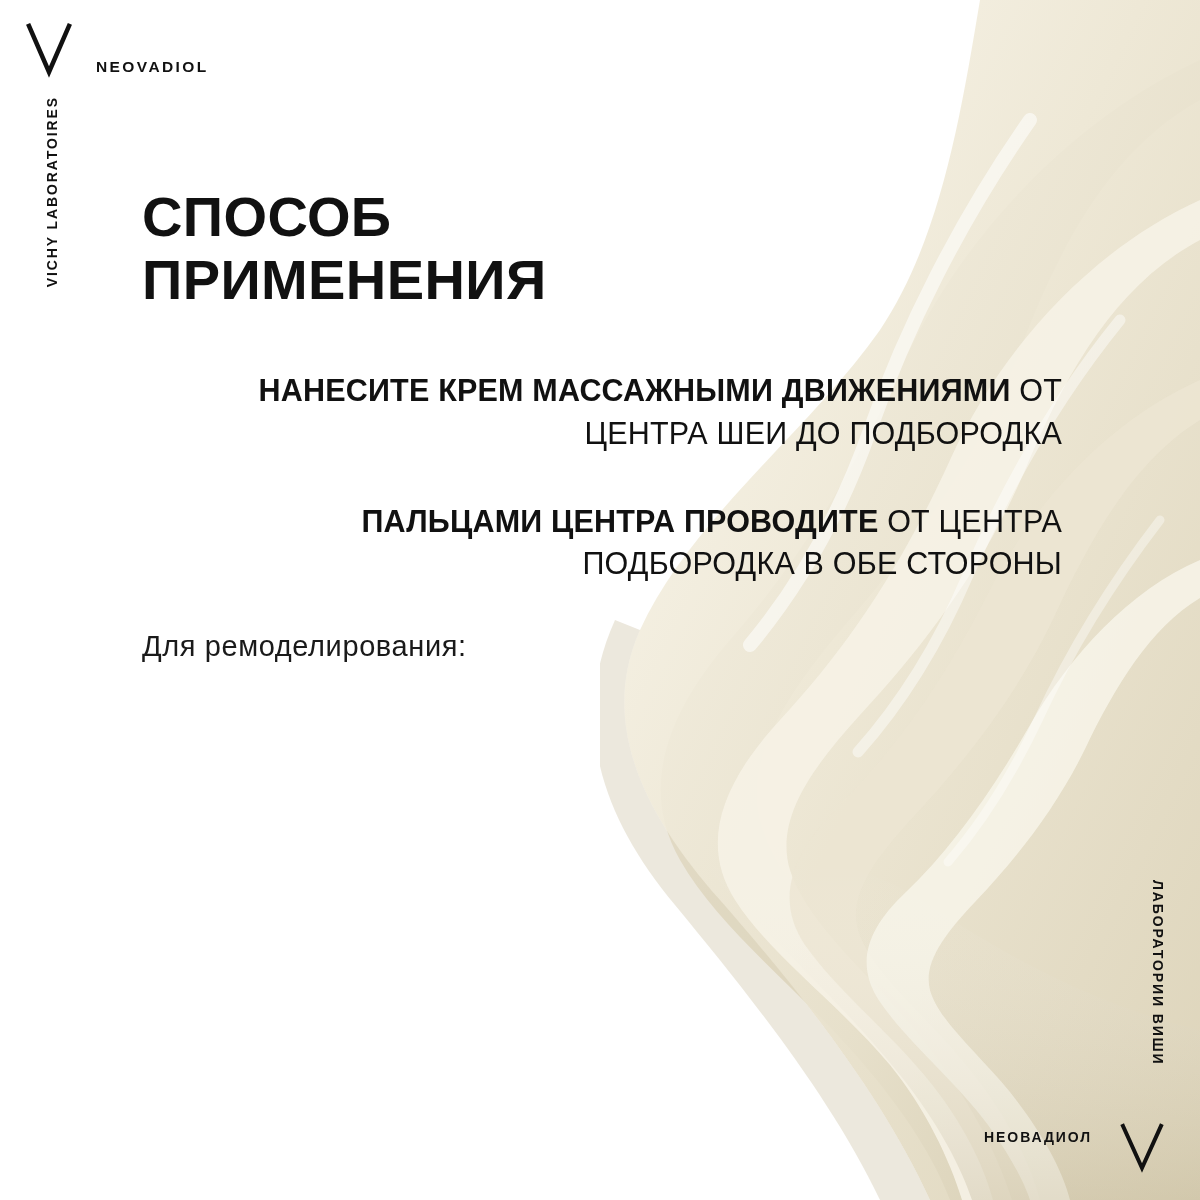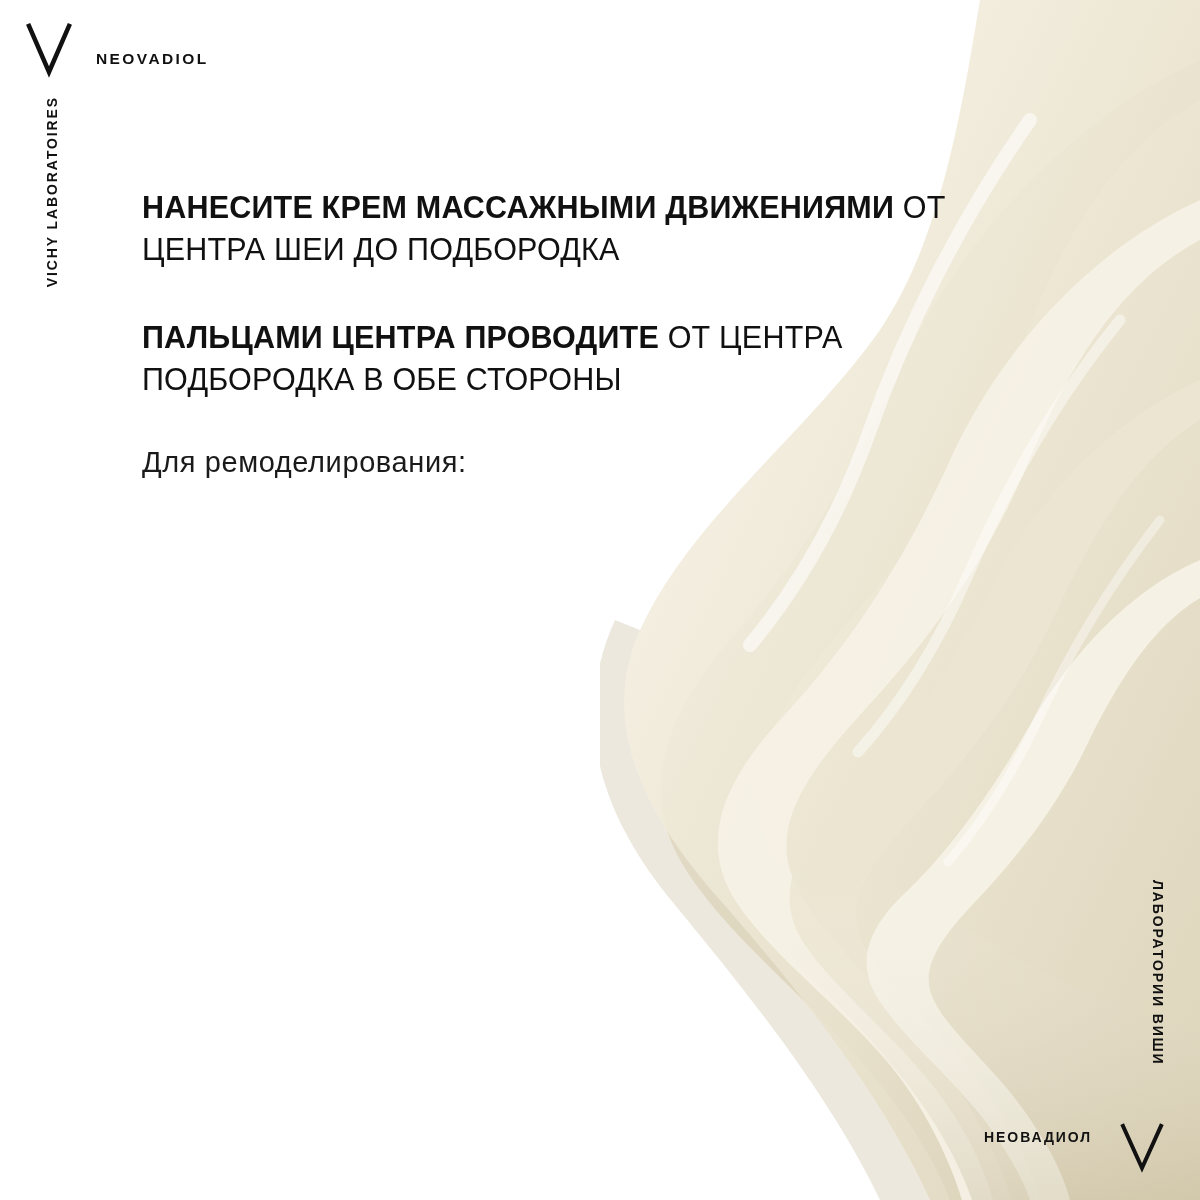--- a/index.html
+++ b/index.html
@@ -37,21 +37,21 @@
     top: 22px;
     left: 26px;
     z-index: 5;
     width: 46px;
     height: 56px;
   }
   .brand-mark svg { display:block; width:100%; height:100%; }
 
   .brand-name {
     position: absolute;
-    top: 50px;
+    top: 58px;
     left: 96px;
     z-index: 5;
     font-size: 15.5px;
     letter-spacing: 2.4px;
     font-weight: 600;
     color: #111111;
   }
 
   
   .vertical-left {
@@ -132,20 +132,21 @@
     letter-spacing: 0.6px;
     margin-bottom: 16px;
   }
 
   .instruction {
     font-size: 30.5px;
     line-height: 1.38;
     color: #111111;
     letter-spacing: 0.2px;
     max-width: 920px;
+    text-align: right;
   }
   .instruction .strong {
     font-weight: 800;
   }
   .instruction .rest {
     font-weight: 400;
   }
 </style>
 </head>
 <body>
@@ -228,20 +229,22 @@
     </svg>
   </div>
   <div class="brand-name">NEOVADIOL</div>
 
   <div class="vertical-left">VICHY LABORATOIRES</div>
 
   <div class="vertical-right">ЛАБОРАТОРИИ ВИШИ</div>
 
   <div class="content">
 
+    <h1 class="headline">СПОСОБ
+ПРИМЕНЕНИЯ</h1>
 
     <div class="block">
       <div class="instruction">
         <span class="strong">НАНЕСИТЕ КРЕМ МАССАЖНЫМИ ДВИЖЕНИЯМИ </span><span class="rest">ОТ ЦЕНТРА ШЕИ ДО ПОДБОРОДКА</span>
       </div>
     </div>
 
     <div class="block">
       <div class="instruction">
         <span class="strong">ПАЛЬЦАМИ ЦЕНТРА ПРОВОДИТЕ </span><span class="rest">ОТ ЦЕНТРА ПОДБОРОДКА В ОБЕ СТОРОНЫ</span>

